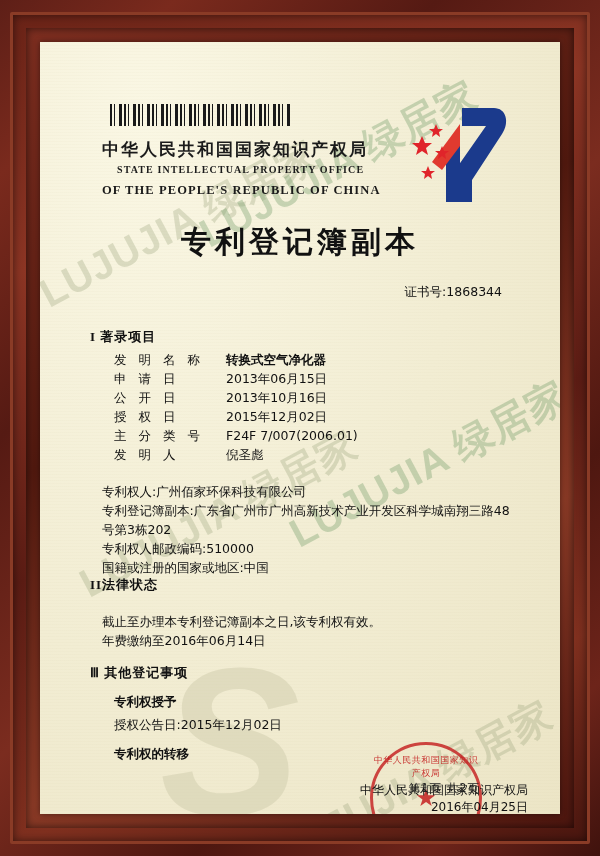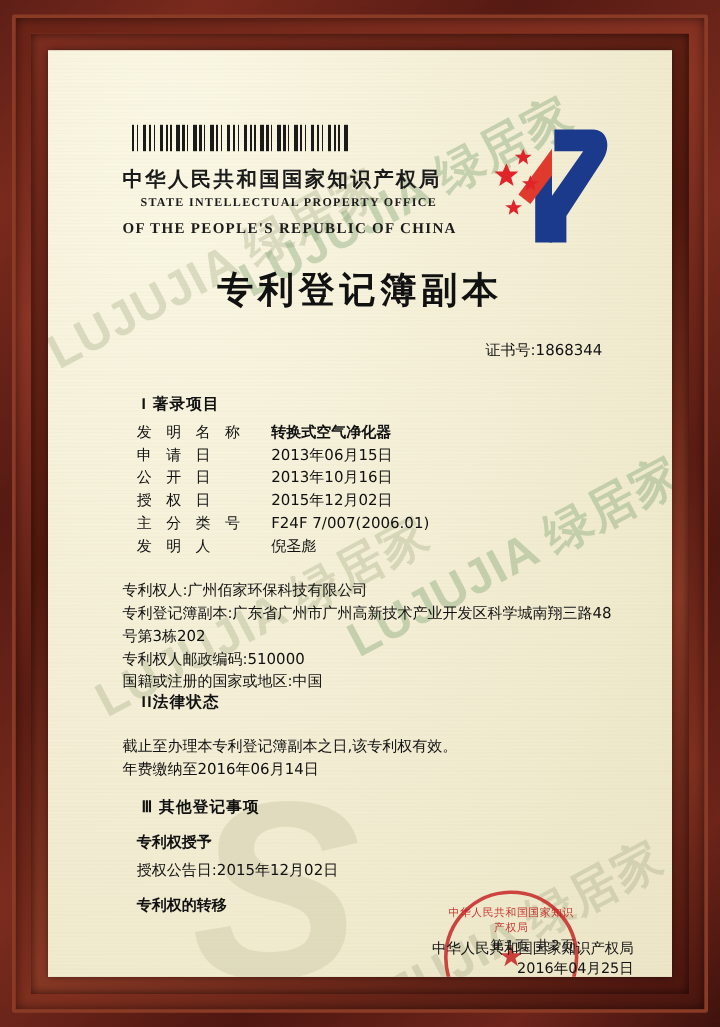--- a/index.html
+++ b/index.html
@@ -144,23 +144,23 @@
     font-size: 12.5px; color: #111;
     font-family: "DejaVu Sans", sans-serif;
   }
   .cert-no {
     position: absolute; right: 58px; top: 242px;
     font-size: 12.5px; color: #111;
     font-family: "DejaVu Sans", sans-serif;
   }
 
   .sec {
-    position: absolute; left: 78px;
+    position: absolute; left: 50px;
     font-size: 13px; font-weight: bold; color: #111;
-    font-family: Liberation Sans, sans-serif;
+    font-family: Liberation Serif, serif;
     letter-spacing: 1px;
   }
   .sec1 { top: 286px; }
   .sec2 { top: 534px; }
   .sec3 { top: 622px; }
 
   .fields {
     position: absolute; left: 74px; top: 308px;
     font-size: 12.5px; color: #111;
     font-family: "DejaVu Sans", sans-serif;

